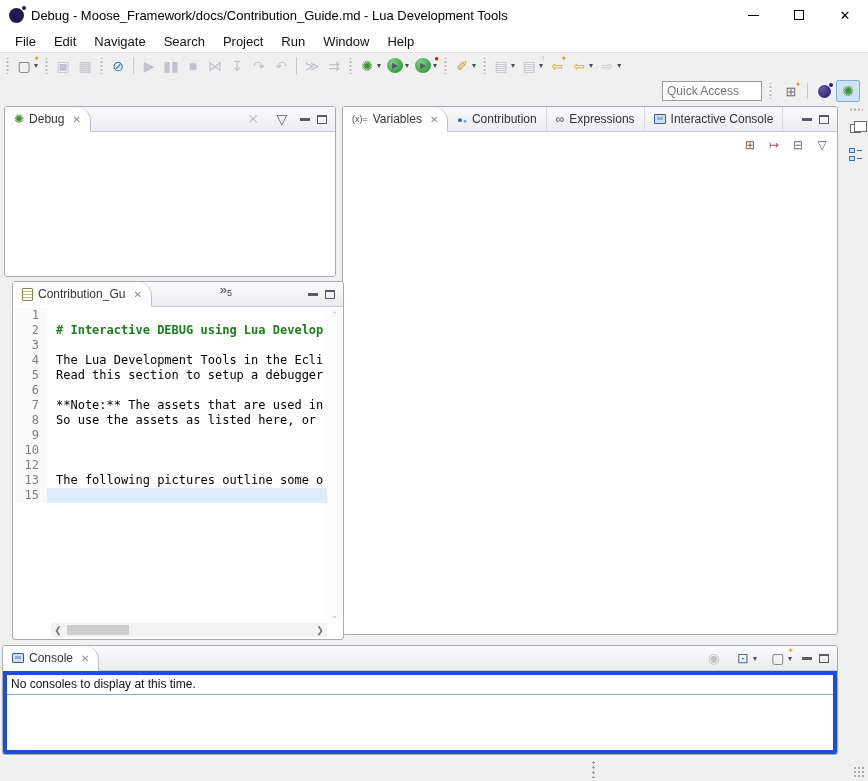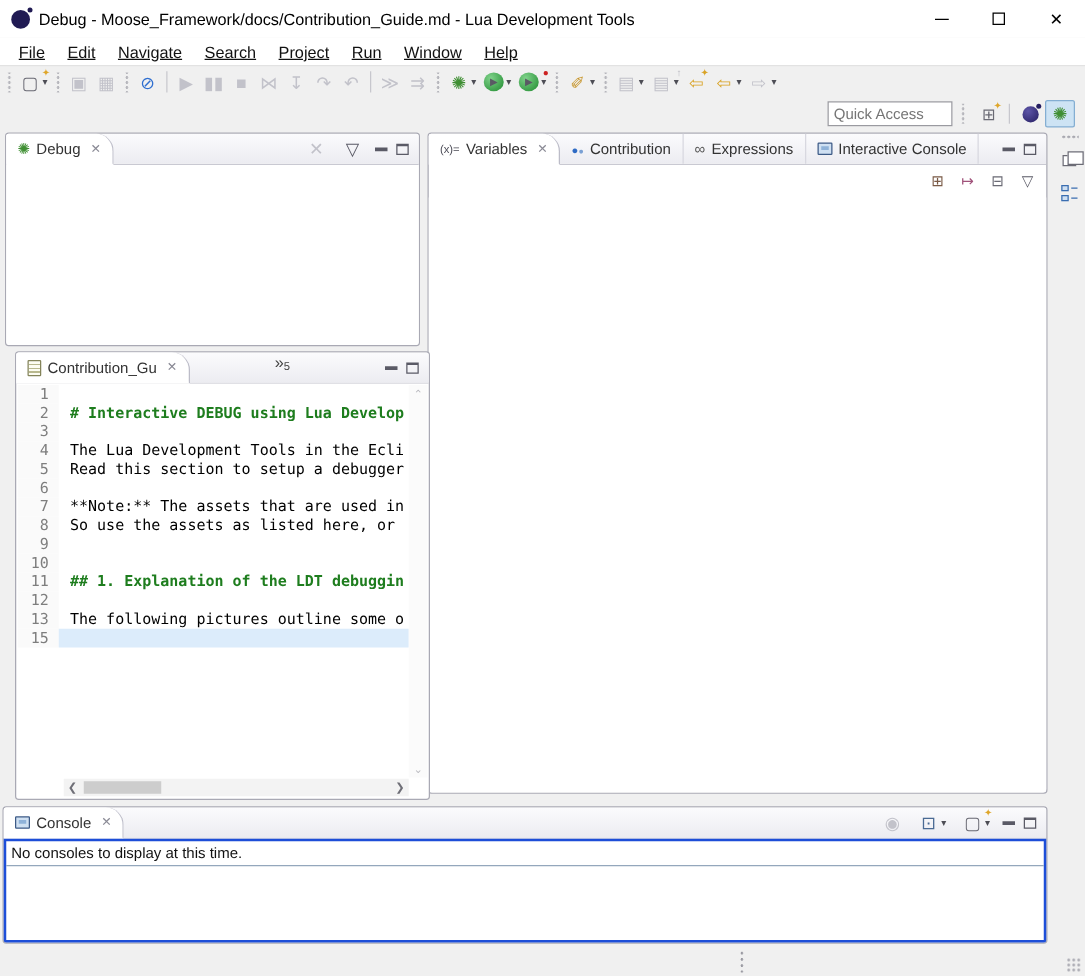--- a/index.html
+++ b/index.html
@@ -15,21 +15,21 @@
   .app-icon::after { content:""; position:absolute; right:-2px; top:-2px; width:4px; height:4px; border-radius:50%; background:#201a53; }
   .title-text { font-size:13px; color:#000; }
   .win-controls { margin-left:auto; display:flex; height:30px; }
   .win-btn { width:46px; height:30px; display:flex; align-items:center; justify-content:center; color:#000; font-size:13px; }
   .win-btn .bar { width:11px; height:1px; background:#000; }
   .win-btn .box { width:10px; height:10px; border:1px solid #000; }
 
   
   .menubar { position:absolute; left:0; top:30px; width:868px; height:22px; background:#ffffff;
              display:flex; align-items:center; padding-left:6px; }
-  .menu-item { padding:2px 9px; font-size:13px; color:#111;text-decoration:underline; }
+  .menu-item { padding:2px 9px; font-size:13px; color:#111; }
 
   
   .toolbar { position:absolute; left:0; top:52px; width:868px; height:26px; background:#f0f0f0;
              border-top:1px solid #e2e2e2; display:flex; align-items:center; padding-left:2px; }
   .tb-btn { display:inline-flex; align-items:center; position:relative; padding:1px 2px; margin:0 1px; }
   .tb-glyph { font-size:14px; line-height:16px; display:inline-flex; align-items:center; justify-content:center; min-width:16px; }
   .tb-btn.circle .tb-glyph { width:15px; height:15px; border-radius:50%;
         background:radial-gradient(circle at 35% 30%, #6cc briefly, #2f9c3c); background:radial-gradient(circle at 35% 30%, #7fd28a, #1f8a2e); color:#fff; font-size:8px; }
   .tb-badge { position:absolute; top:-2px; right:0px; font-size:8px; line-height:8px; }
   .tb-dd { font-size:8px; color:#4d4d55; margin-left:2px; }
@@ -100,21 +100,21 @@
   .vscroll span { color:#b9b9bf; font-size:9px; }
   .hscroll { position:absolute; left:38px; right:16px; bottom:2px; height:14px; background:#f3f3f3; display:flex; align-items:center; }
   .hs-arrow { width:14px; text-align:center; color:#6f6f77; font-size:9px; flex:none; }
   .hs-thumb { width:62px; height:10px; background:#cdcdcd; margin-left:2px; flex:none; }
   .hs-track { flex:1; }
   .more-editors { font-size:13px; color:#444; margin-left:68px; display:flex; align-items:flex-start; }
   .more-editors .cnt { font-size:9px; margin-top:6px; }
 
   
   .console-content { position:absolute; left:0; right:0; top:25px; bottom:0; background:#fff;
-                     border:2px solid #1d4ed8; border-radius:0 0 2px 2px; }
+                     border:4px solid #1d4ed8; border-radius:0 0 2px 2px; }
   .console-msg { font-size:12px; color:#111; padding:2px 4px 3px; border-bottom:1px solid #94a7bc; }
 
   
   .right-strip { position:absolute; left:845px; top:106px; width:21px; height:130px; display:flex; flex-direction:column; align-items:center; gap:9px; padding-top:2px; }
   .strip-dots { width:14px; height:3px; background-image:radial-gradient(circle,#a8a8b0 1px, transparent 1.2px); background-size:4px 3px; background-repeat:repeat-x; }
   .restore-icon { width:11px; height:9px; border:1px solid #6b6b75; background:#fff; position:relative; margin-top:4px; }
   .restore-icon::before { content:""; position:absolute; left:3px; top:-4px; width:11px; height:9px; border:1px solid #6b6b75; background:#fff; }
   .outline-icon { position:relative; width:14px; height:14px; margin-top:6px; }
   .outline-icon i { position:absolute; width:6px; height:5px; border:1px solid #3a6db0; background:#cfe0f2; }
   .outline-icon i.b1 { left:0; top:0; }
@@ -378,24 +378,20 @@
           <span class="ln">8</span>
           <span class="lt">So use the assets as listed here, or</span>
         </div>
         <div class="code-row plain">
           <span class="ln">9</span>
           <span class="lt"></span>
         </div>
         <div class="code-row plain">
           <span class="ln">10</span>
           <span class="lt"></span>
-        </div>
-        <div class="code-row heading">
-          <span class="ln">11</span>
-          <span class="lt">## 1. Explanation of the LDT debuggin</span>
         </div>
         <div class="code-row plain">
           <span class="ln">12</span>
           <span class="lt"></span>
         </div>
         <div class="code-row plain">
           <span class="ln">13</span>
           <span class="lt">The following pictures outline some o</span>
         </div>
         <div class="code-row plain current">

